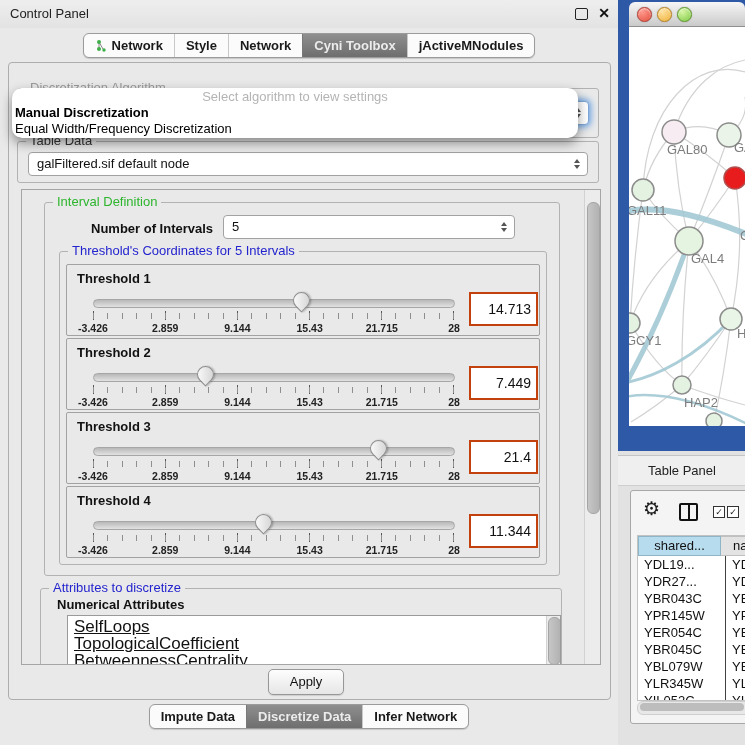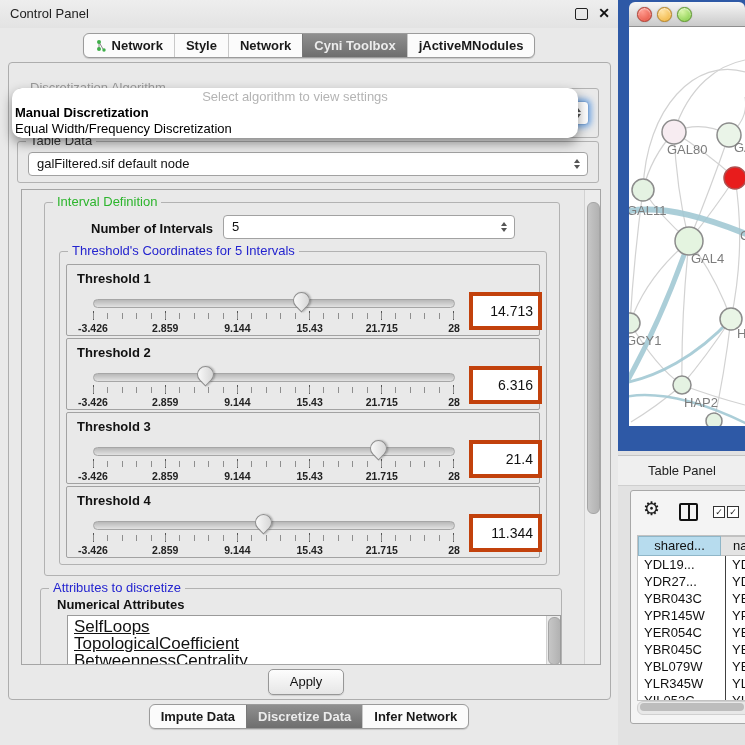--- a/index.html
+++ b/index.html
@@ -31,21 +31,21 @@
   .vscroll{position:absolute;right:0;top:0;bottom:0;width:15px;background:#ececec;border-left:1px solid #d2d2d2;}
   .vthumb{position:absolute;left:2px;width:11px;border-radius:6px;background:linear-gradient(90deg,#c6c6c6,#b2b2b2);border:1px solid #a5a5a5;}
   .boldlabel{position:absolute;font-size:13px;font-weight:bold;color:#111;white-space:nowrap;}
   .thr-row{position:absolute;left:6px;width:472px;height:70px;border:1px solid #a2a2a2;border-radius:2px;background:#e9e9e9;}
   .zone{position:absolute;left:26px;top:26px;width:361px;height:44px;}
   .track{position:absolute;left:0;top:8px;width:360px;height:7px;border:1px solid #a6a6a6;border-radius:5px;background:linear-gradient(180deg,#b8b8b8,#e2e2e2);}
   .handle{position:absolute;top:1px;width:15px;height:15px;margin-left:-8px;background:linear-gradient(135deg,#ffffff,#d0d0d0);border:1px solid #8d8d8d;border-radius:50% 50% 50% 0;transform:rotate(-45deg);box-shadow:1px 1px 2px rgba(0,0,0,.25);z-index:3;}
   .ticks-min{position:absolute;left:0;top:22px;width:361px;height:6px;background:repeating-linear-gradient(90deg,#8e8e8e 0 1px,transparent 1px 14.4px);}
   .ticks-maj{position:absolute;left:0;top:20px;width:361px;height:9px;background:repeating-linear-gradient(90deg,#555 0 1px,transparent 1px 72px);}
   .tlab{position:absolute;top:31px;transform:translateX(-50%);font-size:10.5px;font-weight:bold;color:#222;white-space:nowrap;}
-  .vfield{position:absolute;left:402px;top:27px;width:60px;height:30px;background:#fff;border:4px solid #c2410c;font-size:14px;color:#111;text-align:right;line-height:30px;padding-right:5px;}
+  .vfield{position:absolute;left:402px;top:27px;width:60px;height:30px;background:#fff;border:2px solid #c2410c;font-size:14px;color:#111;text-align:right;line-height:30px;padding-right:5px;}
   .listbox{position:absolute;background:#fff;border:1px solid #9a9a9a;overflow:hidden;}
   .listbox .li{font-size:17px;color:#111;line-height:17px;padding-left:6px;white-space:nowrap;text-decoration:underline;}
   .btn{position:absolute;height:24px;border:1px solid #979797;border-radius:5px;background:linear-gradient(#fdfdfd,#e6e6e6);font-size:13px;color:#111;text-align:center;line-height:23px;box-shadow:0 1px 1px rgba(0,0,0,.12);}
   
   .popup{position:absolute;left:12px;top:88px;width:566px;height:50px;background:#fff;border-radius:10px;box-shadow:0 5px 12px rgba(0,0,0,.42);z-index:50;}
   .popup .phead{text-align:center;color:#b4b4b4;font-size:13px;line-height:16px;padding-top:1px;}
   .popup .pitem{font-size:13px;color:#000;line-height:16px;padding-left:3px;white-space:nowrap;}
   .popup .pitem.b{font-weight:bold;}
   
   #rs{position:absolute;left:618px;top:0;width:127px;height:745px;background:#e2e2e2;overflow:hidden;}
@@ -179,21 +179,21 @@
                 <div class="handle" style="left:31.0%"></div>
                 <div class="ticks-maj"></div>
                 <div class="ticks-min"></div>
                 <span class="tlab" style="left:0%;">-3.426</span>
                 <span class="tlab" style="left:20%;">2.859</span>
                 <span class="tlab" style="left:40%;">9.144</span>
                 <span class="tlab" style="left:60%;">15.43</span>
                 <span class="tlab" style="left:80%;">21.715</span>
                 <span class="tlab" style="left:100%;">28</span>
               </div>
-              <div class="vfield">6.316</div>
+              <div class="vfield">7.449</div>
             </div>
 
             <div class="thr-row" style="top:160px;">
               <span class="boldlabel" style="left:10px;top:6px;">Threshold 3</span>
               <div class="zone">
                 <div class="track"></div>
                 <div class="handle" style="left:79.0%"></div>
                 <div class="ticks-maj"></div>
                 <div class="ticks-min"></div>
                 <span class="tlab" style="left:0%;">-3.426</span>

